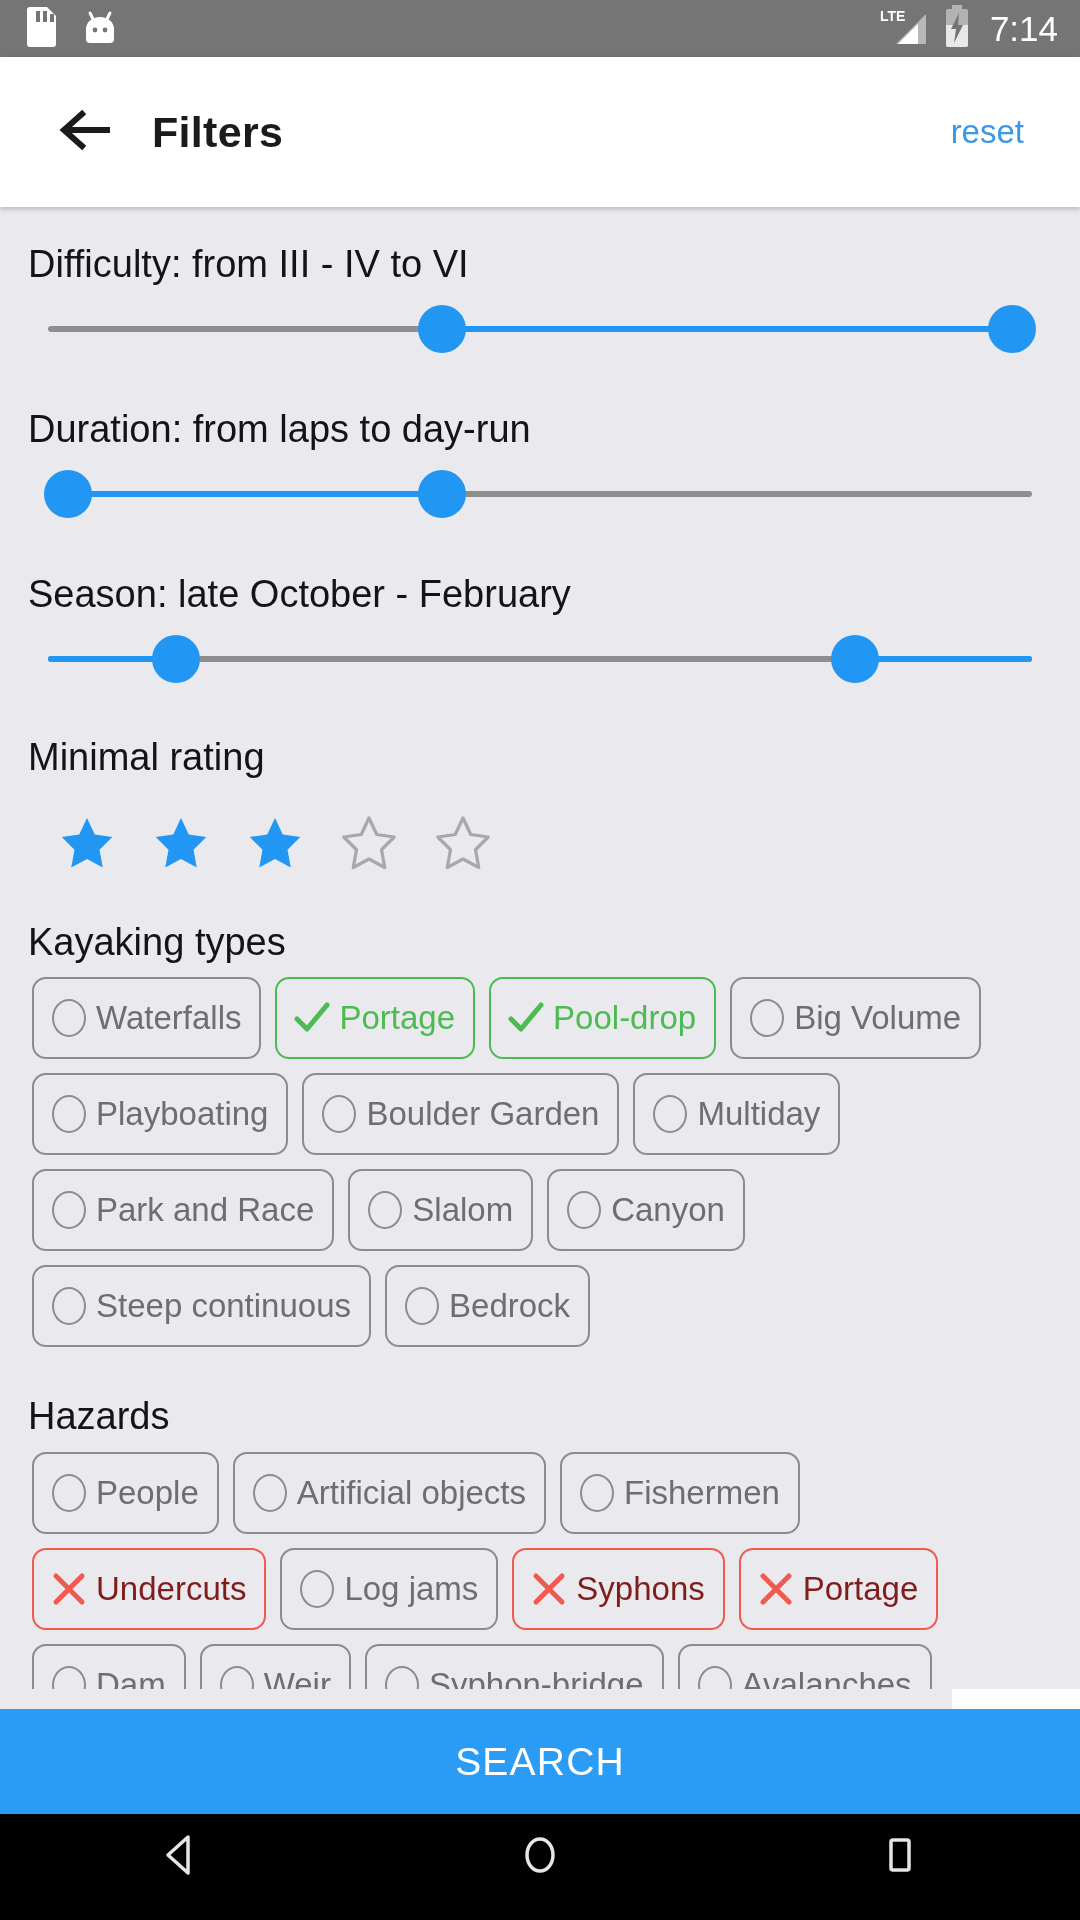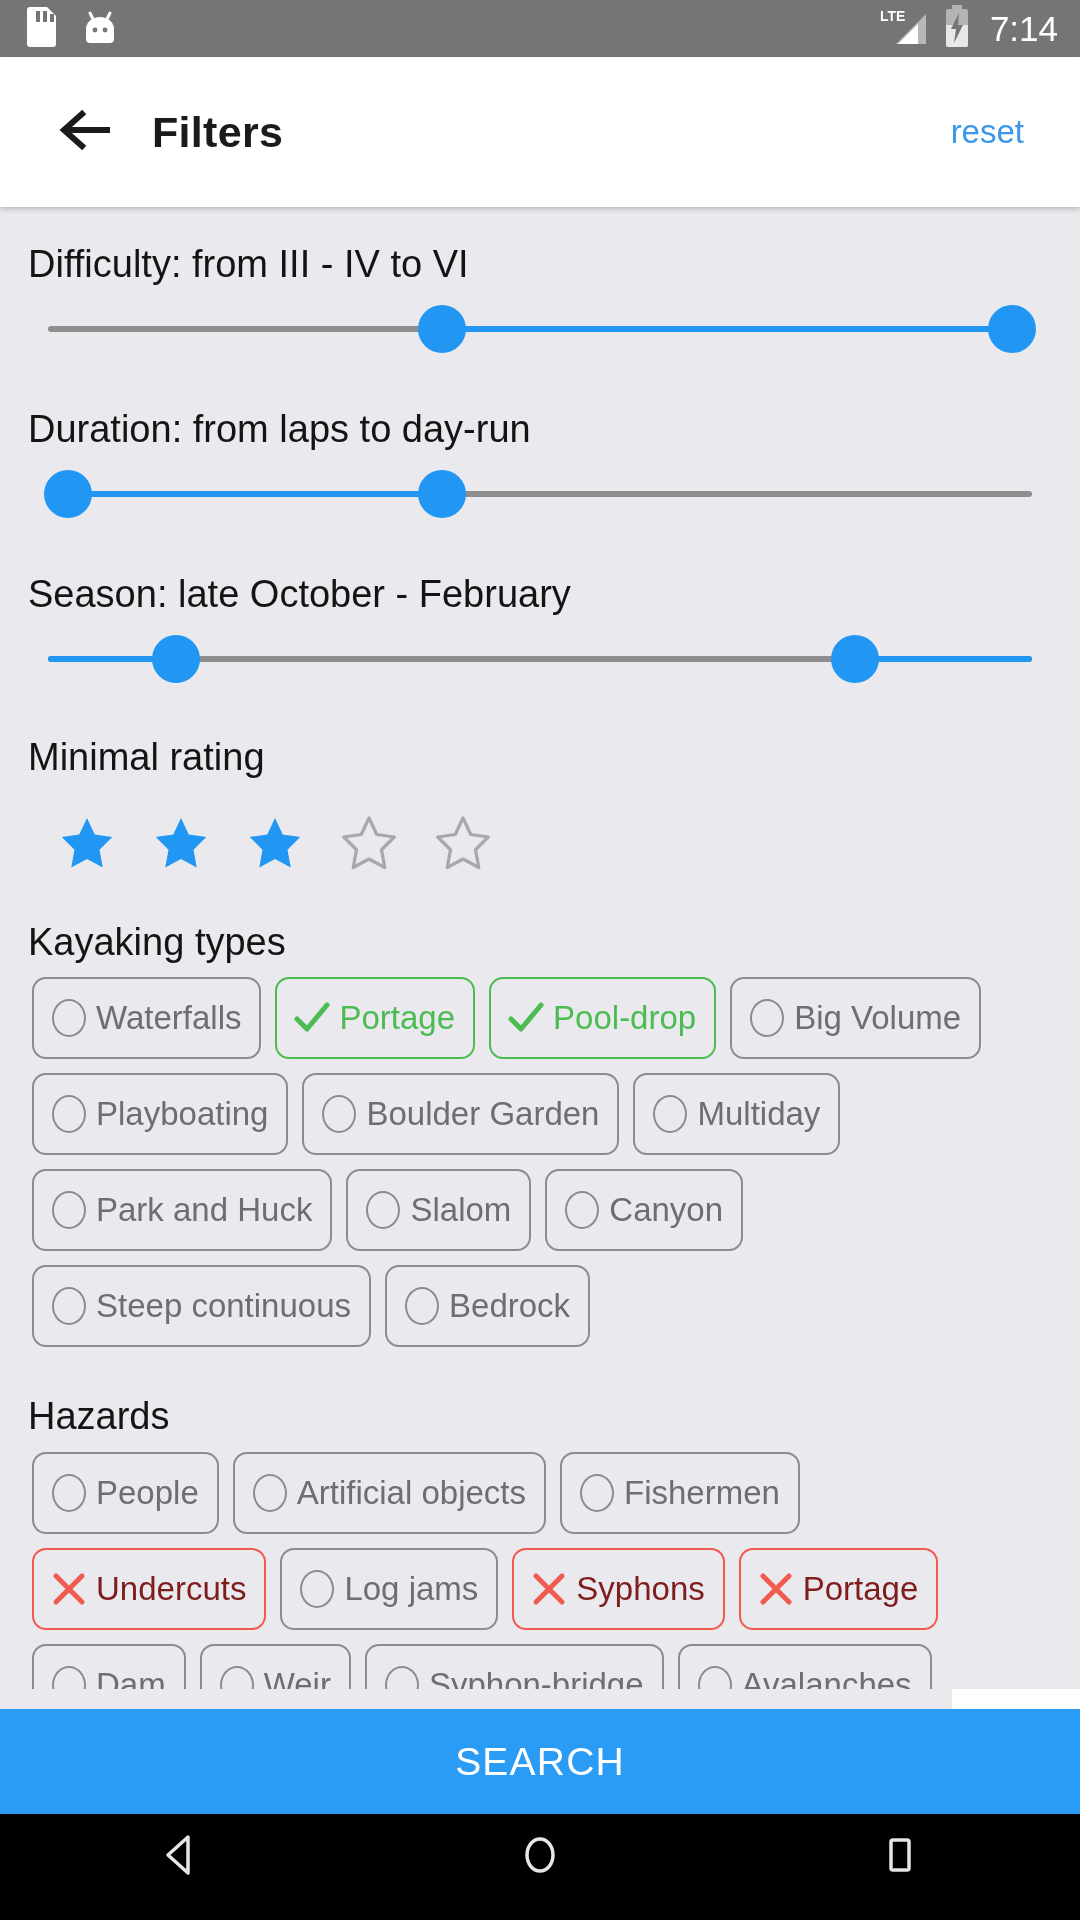--- a/index.html
+++ b/index.html
@@ -252,21 +252,21 @@
               <span class="radio-circle"></span>
             </span>
             <span class="chip-label">Multiday</span>
           </div>
         </div>
         <div class="chip-row">
           <div class="chip">
             <span class="chip-mark">
               <span class="radio-circle"></span>
             </span>
-            <span class="chip-label">Park and Huck</span>
+            <span class="chip-label">Park and Race</span>
           </div>
           <div class="chip">
             <span class="chip-mark">
               <span class="radio-circle"></span>
             </span>
             <span class="chip-label">Slalom</span>
           </div>
           <div class="chip">
             <span class="chip-mark">
               <span class="radio-circle"></span>

